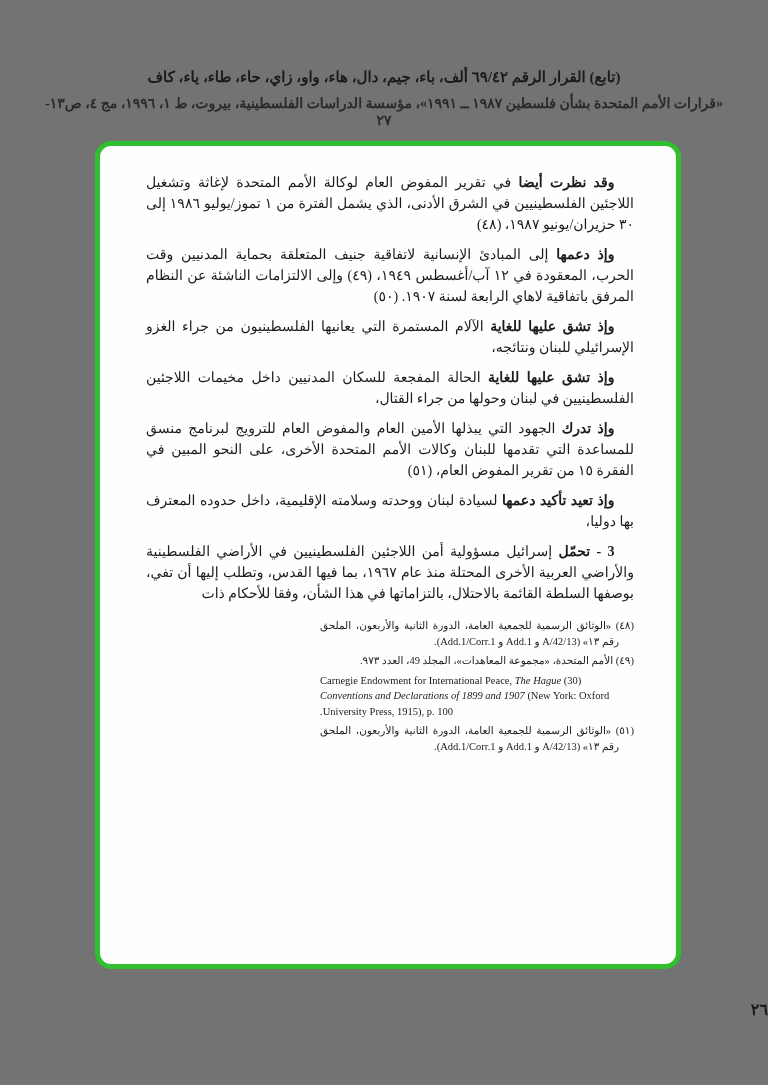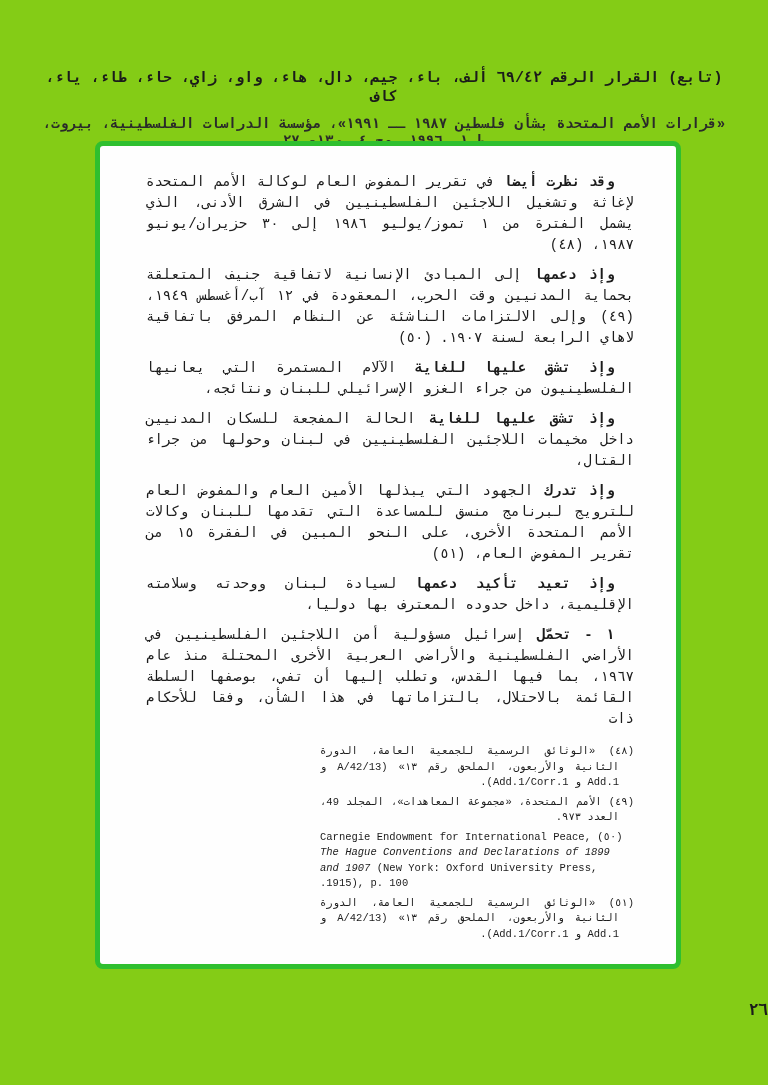--- a/index.html
+++ b/index.html
@@ -1,21 +1,21 @@
 <!DOCTYPE html>
 <html lang="ar"><head>
 <meta charset="utf-8">
 <style>
   html, body { margin: 0; padding: 0; background: #ffffff; }
   .page {
     position: relative;
     width: 768px;
     height: 1085px;
-    background: #84cc16;
-    font-family: Liberation Mono, monospace;
+    background: #737373;
+    font-family: Liberation Serif, serif;
     color: #1b1b1b;
     overflow: hidden;
   }
   .header {
     position: absolute;
     top: 68px;
     left: 40px;
     right: 40px;
     text-align: center;
     direction: rtl;
@@ -32,21 +32,21 @@
     color: #2a2a2a;
   }
   .green-box {
     position: absolute;
     left: 95px;
     top: 141px;
     width: 586px;
     height: 828px;
     box-sizing: border-box;
     border: 5px solid #2fbf2f;
-    border-radius: 8px;
+    border-radius: 16px;
     padding: 26px 42px 0 46px;
     overflow: hidden;
     background: #fefefe;
   }
   .content {
     direction: rtl;
     text-align: justify;
     font-size: 14px;
     line-height: 21px;
   }
@@ -100,29 +100,29 @@
 
 
       <p class="para"><span class="lead">وإذ تشق عليها للغاية</span><span> الآلام المستمرة التي يعانيها الفلسطينيون من جراء الغزو الإسرائيلي للبنان ونتائجه،</span></p>
 
       <p class="para"><span class="lead">وإذ تشق عليها للغاية</span><span> الحالة المفجعة للسكان المدنيين داخل مخيمات اللاجئين الفلسطينيين في لبنان وحولها من جراء القتال،</span></p>
 
       <p class="para"><span class="lead">وإذ تدرك</span><span> الجهود التي يبذلها الأمين العام والمفوض العام للترويج لبرنامج منسق للمساعدة التي تقدمها للبنان وكالات الأمم المتحدة الأخرى، على النحو المبين في الفقرة ١٥ من تقرير المفوض العام، (٥١)</span></p>
 
       <p class="para"><span class="lead">وإذ تعيد تأكيد دعمها</span><span> لسيادة لبنان ووحدته وسلامته الإقليمية، داخل حدوده المعترف بها دوليا،</span></p>
 
-      <p class="para"><span class="lead">١ - تحمّل</span><span> إسرائيل مسؤولية أمن اللاجئين الفلسطينيين في الأراضي الفلسطينية والأراضي العربية الأخرى المحتلة منذ عام ١٩٦٧، بما فيها القدس، وتطلب إليها أن تفي، بوصفها السلطة القائمة بالاحتلال، بالتزاماتها في هذا الشأن، وفقا للأحكام ذات</span></p>
+      <p class="para"><span class="lead">3 - تحمّل</span><span> إسرائيل مسؤولية أمن اللاجئين الفلسطينيين في الأراضي الفلسطينية والأراضي العربية الأخرى المحتلة منذ عام ١٩٦٧، بما فيها القدس، وتطلب إليها أن تفي، بوصفها السلطة القائمة بالاحتلال، بالتزاماتها في هذا الشأن، وفقا للأحكام ذات</span></p>
 
       <div class="footnotes">
 
         <div class="footnote"><span class="fn-marker">(٤٨)</span> <span>«الوثائق الرسمية للجمعية العامة، الدورة الثانية والأربعون، الملحق رقم ١٣» (A/42/13 و Add.1 و Add.1/Corr.1).</span></div>
 
         <div class="footnote"><span class="fn-marker">(٤٩)</span> <span>الأمم المتحدة، «مجموعة المعاهدات»، المجلد 49، العدد ٩٧٣.</span></div>
 
-        <div class="footnote footnote-en"><span class="fn-marker">(٥٠)</span> <span>Carnegie Endowment for International Peace, </span><span class="en-italic">The Hague Conventions and Declarations of 1899 and 1907</span><span> (New York: Oxford University Press, 1915), p. 100.</span></div>
+        <div class="footnote footnote-en"><span class="fn-marker">(30)</span> <span>Carnegie Endowment for International Peace, </span><span class="en-italic">The Hague Conventions and Declarations of 1899 and 1907</span><span> (New York: Oxford University Press, 1915), p. 100.</span></div>
 
         <div class="footnote"><span class="fn-marker">(٥١)</span> <span>«الوثائق الرسمية للجمعية العامة، الدورة الثانية والأربعون، الملحق رقم ١٣» (A/42/13 و Add.1 و Add.1/Corr.1).</span></div>
 
       </div>
     </div>
   </div>
 
   <div class="page-number">٢٦</div>
 
 </div>

